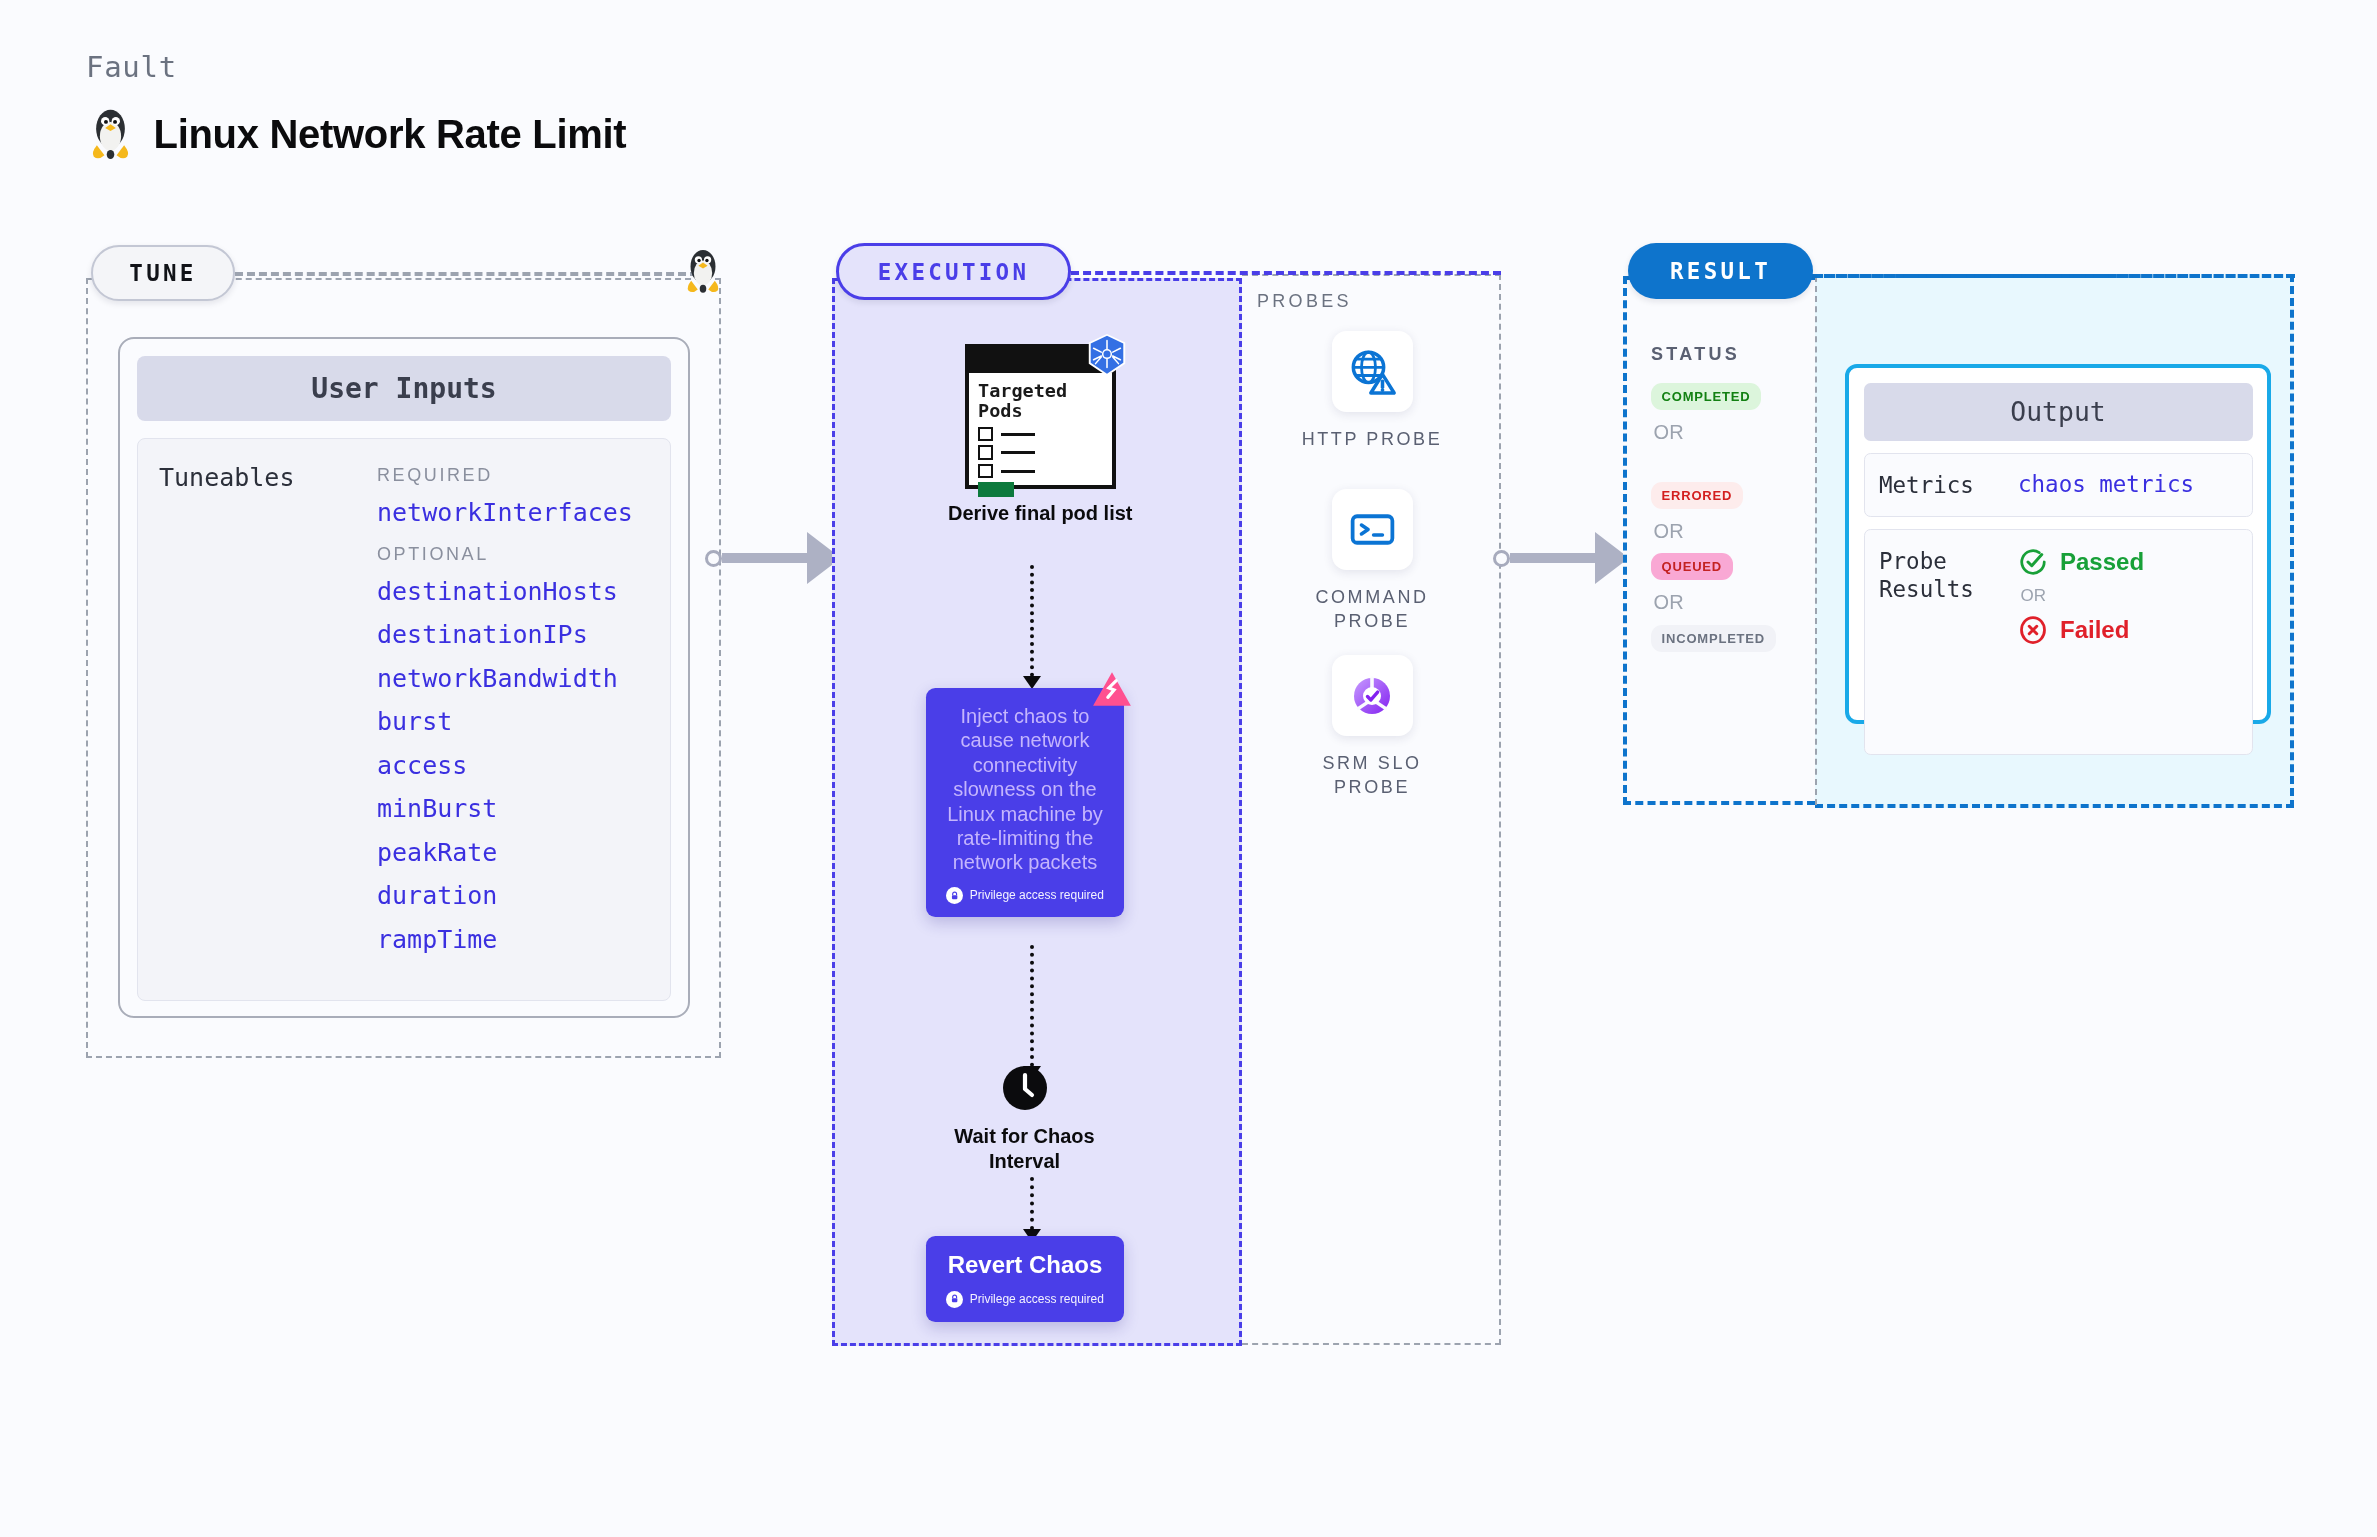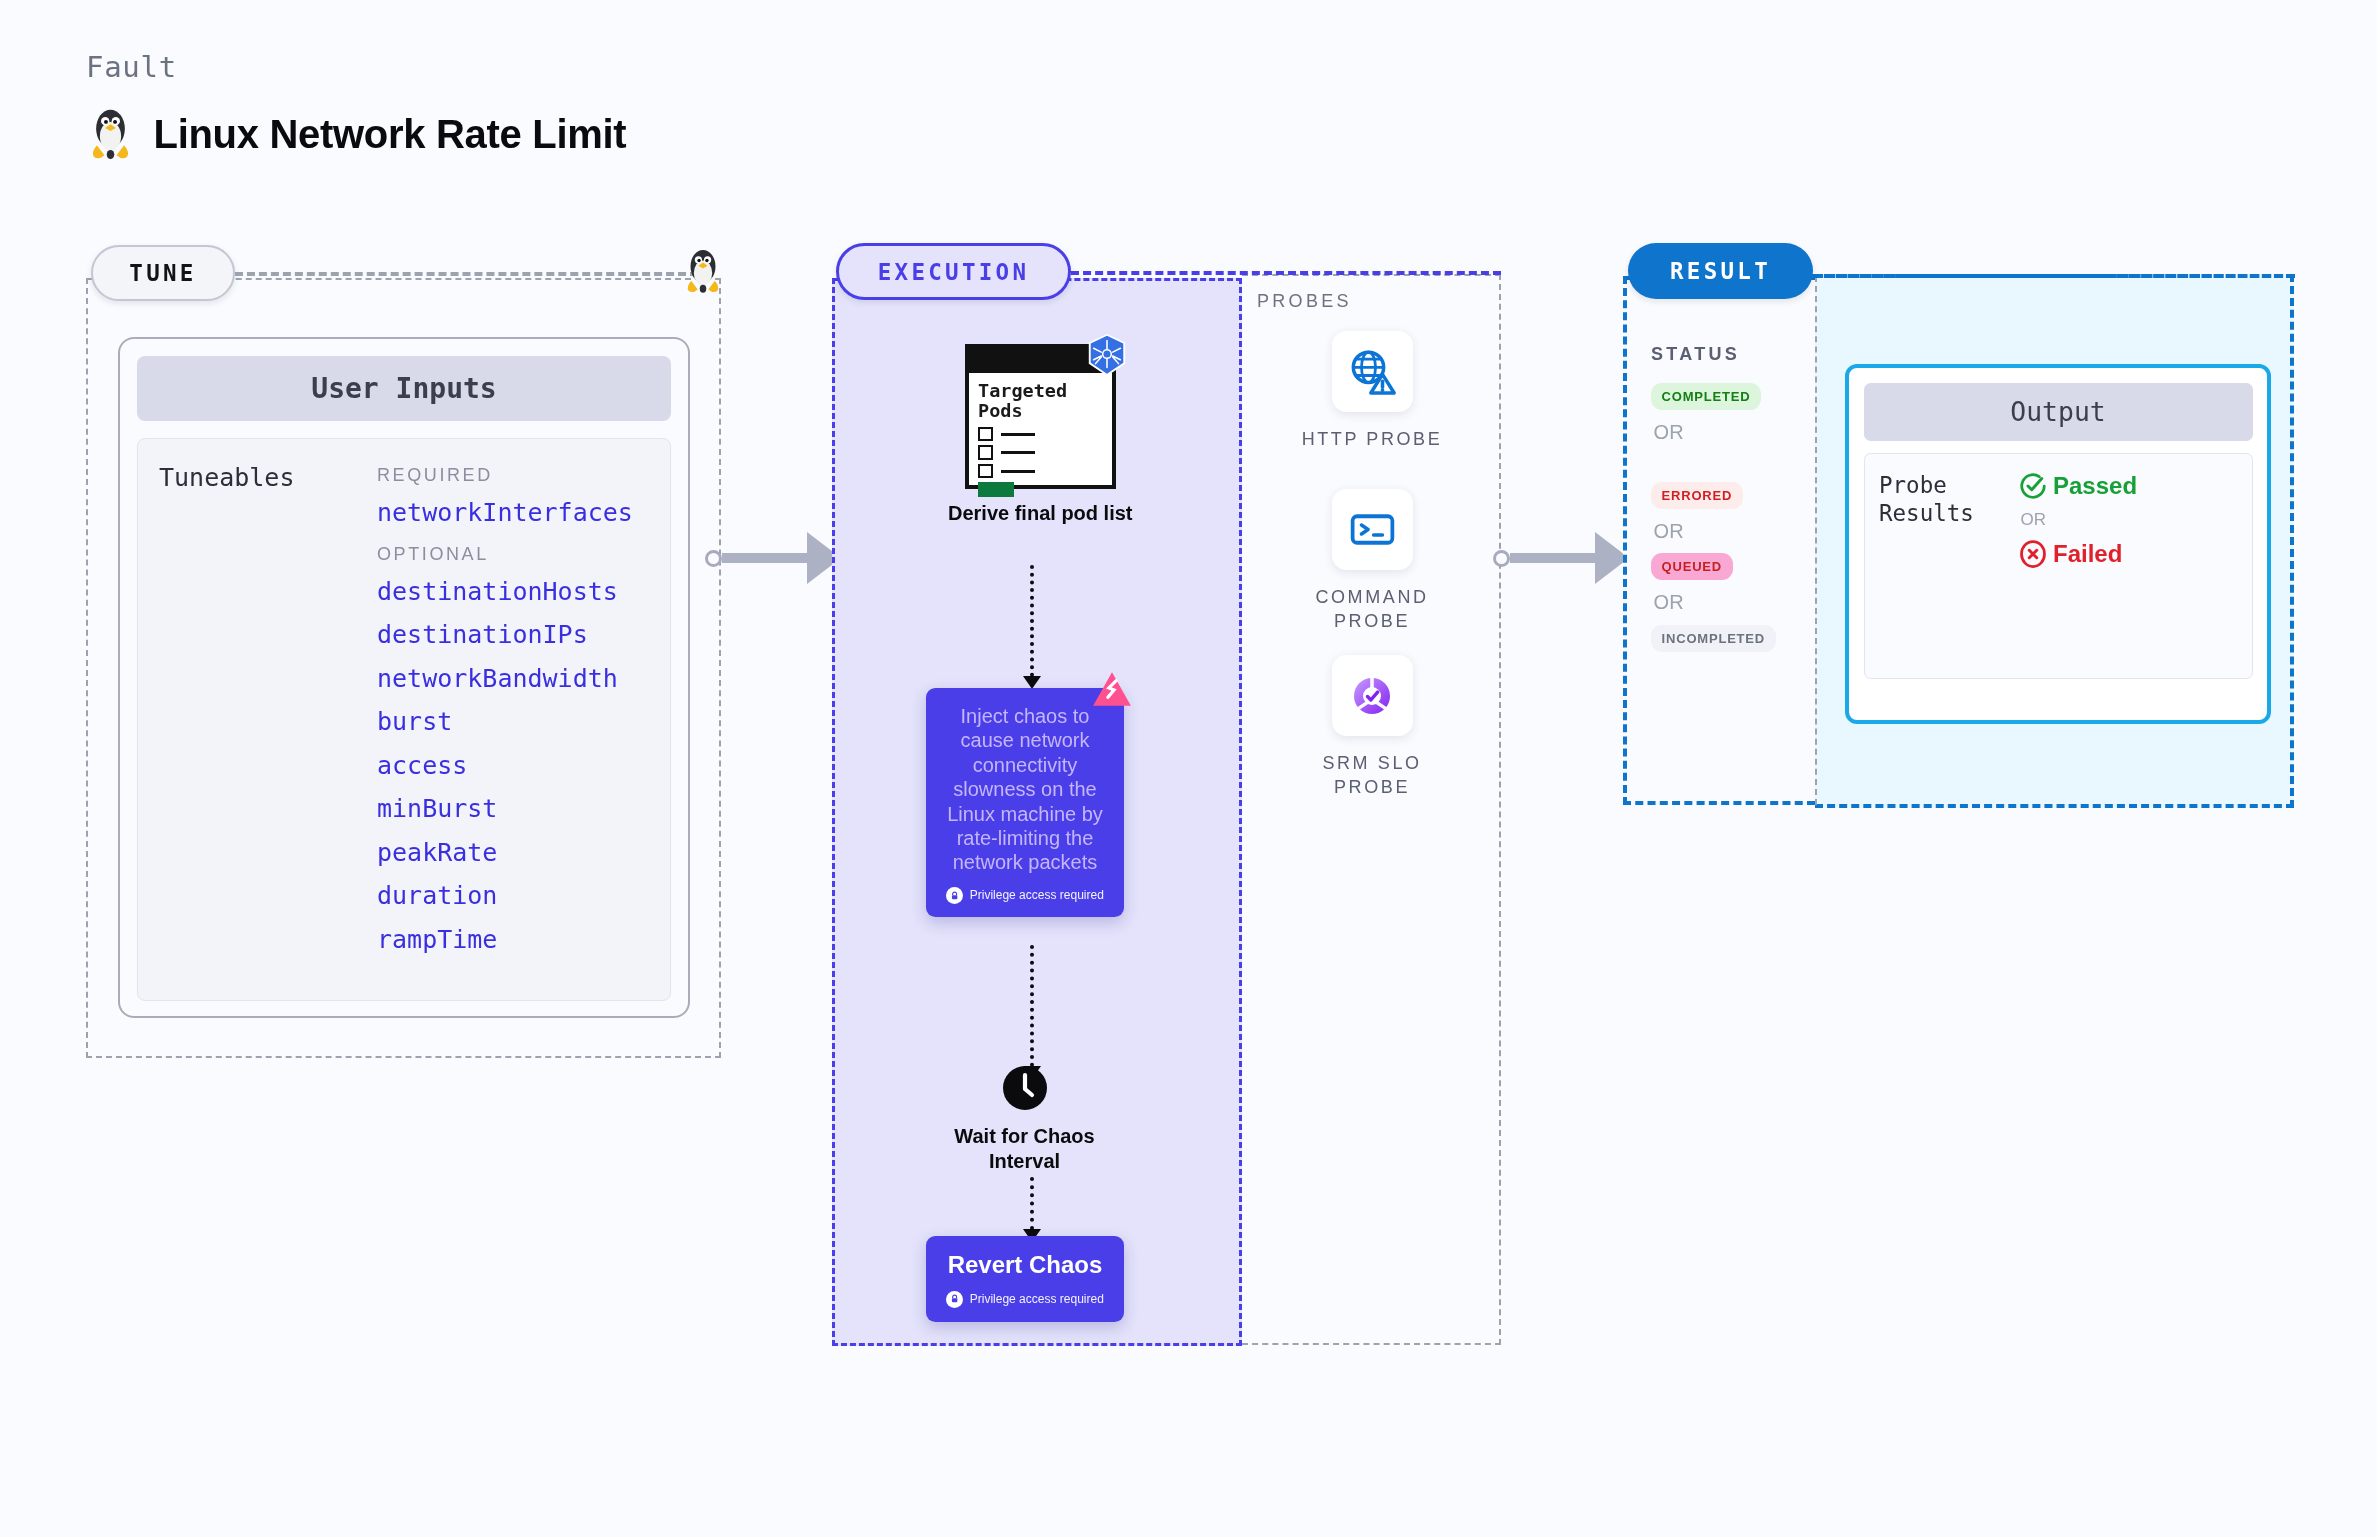--- a/index.html
+++ b/index.html
@@ -240,21 +240,21 @@
     background: #fafbfe; display: flex; padding: 17px 14.5px;
   }
   .out-key {
     font-family: "DejaVu Sans Mono", monospace; font-size: 22.5px;
     color: #2b2f3a; width: 139px; flex-shrink: 0; line-height: 1.25;
   }
   .out-val-metrics {
     font-family: "DejaVu Sans Mono", monospace; font-size: 22.5px; color: #3a2fe0;
   }
   .out-row.tall { height: 226px; align-items: flex-start; }
-  .res-line { display: flex; align-items: center; gap: 5px; }
+  .res-line { display: flex; align-items: center; gap: 12px; }
   .res-line .lbl { font-size: 24px; font-weight: bold; }
   .res-pass .lbl { color: #18a038; }
   .res-fail .lbl { color: #e0202a; }
   .res-or { font-size: 17px; color: #9ca3af; margin: 9.3px 0 9.3px 2.6px; }
 </style>
 </head>
 <body>
 
 <div class="canvas">
 
@@ -476,20 +476,24 @@
     <div class="or-text">OR</div>
     <div><span class="badge b-errored">ERRORED</span></div>
     <div class="or-text">OR</div>
     <div><span class="badge b-queued">QUEUED</span></div>
     <div class="or-text">OR</div>
     <div><span class="badge b-incomplete">INCOMPLETED</span></div>
   </div>
 
   <div class="output-card">
     <div class="out-head">Output</div>
+    <div class="out-row">
+      <div class="out-key">Metrics</div>
+      <div class="out-val-metrics">chaos metrics</div>
+    </div>
     <div class="out-row tall">
       <div class="out-key">
         <div>Probe</div>
         <div>Results</div>
       </div>
       <div>
         <div class="res-line res-pass">
           <svg width="30" height="30" viewBox="0 0 24 24">
             <path d="M21 12a9 9 0 11-4-7.5" fill="none" stroke="#18a038" stroke-width="2.2" stroke-linecap="round"></path>
             <path d="M8 12l3 3 8-9" fill="none" stroke="#18a038" stroke-width="2.4" stroke-linecap="round" stroke-linejoin="round"></path>

